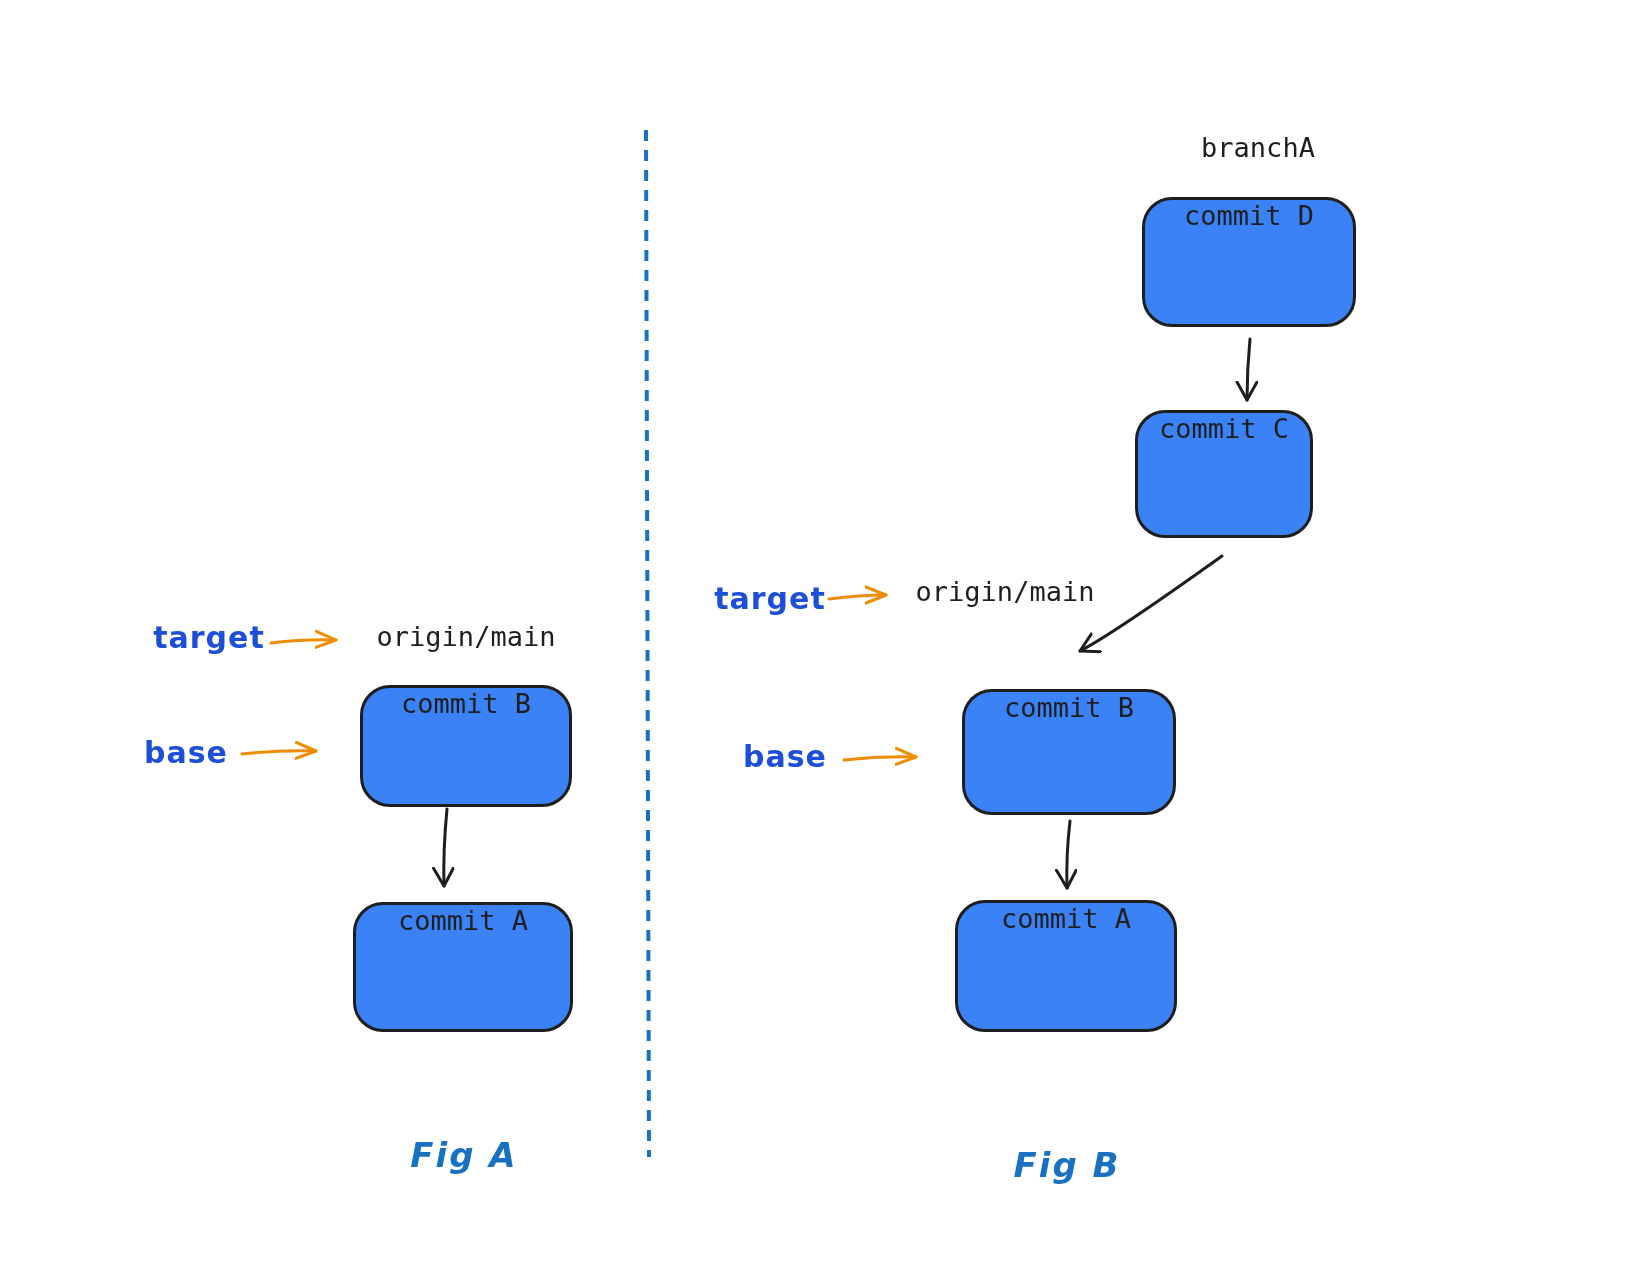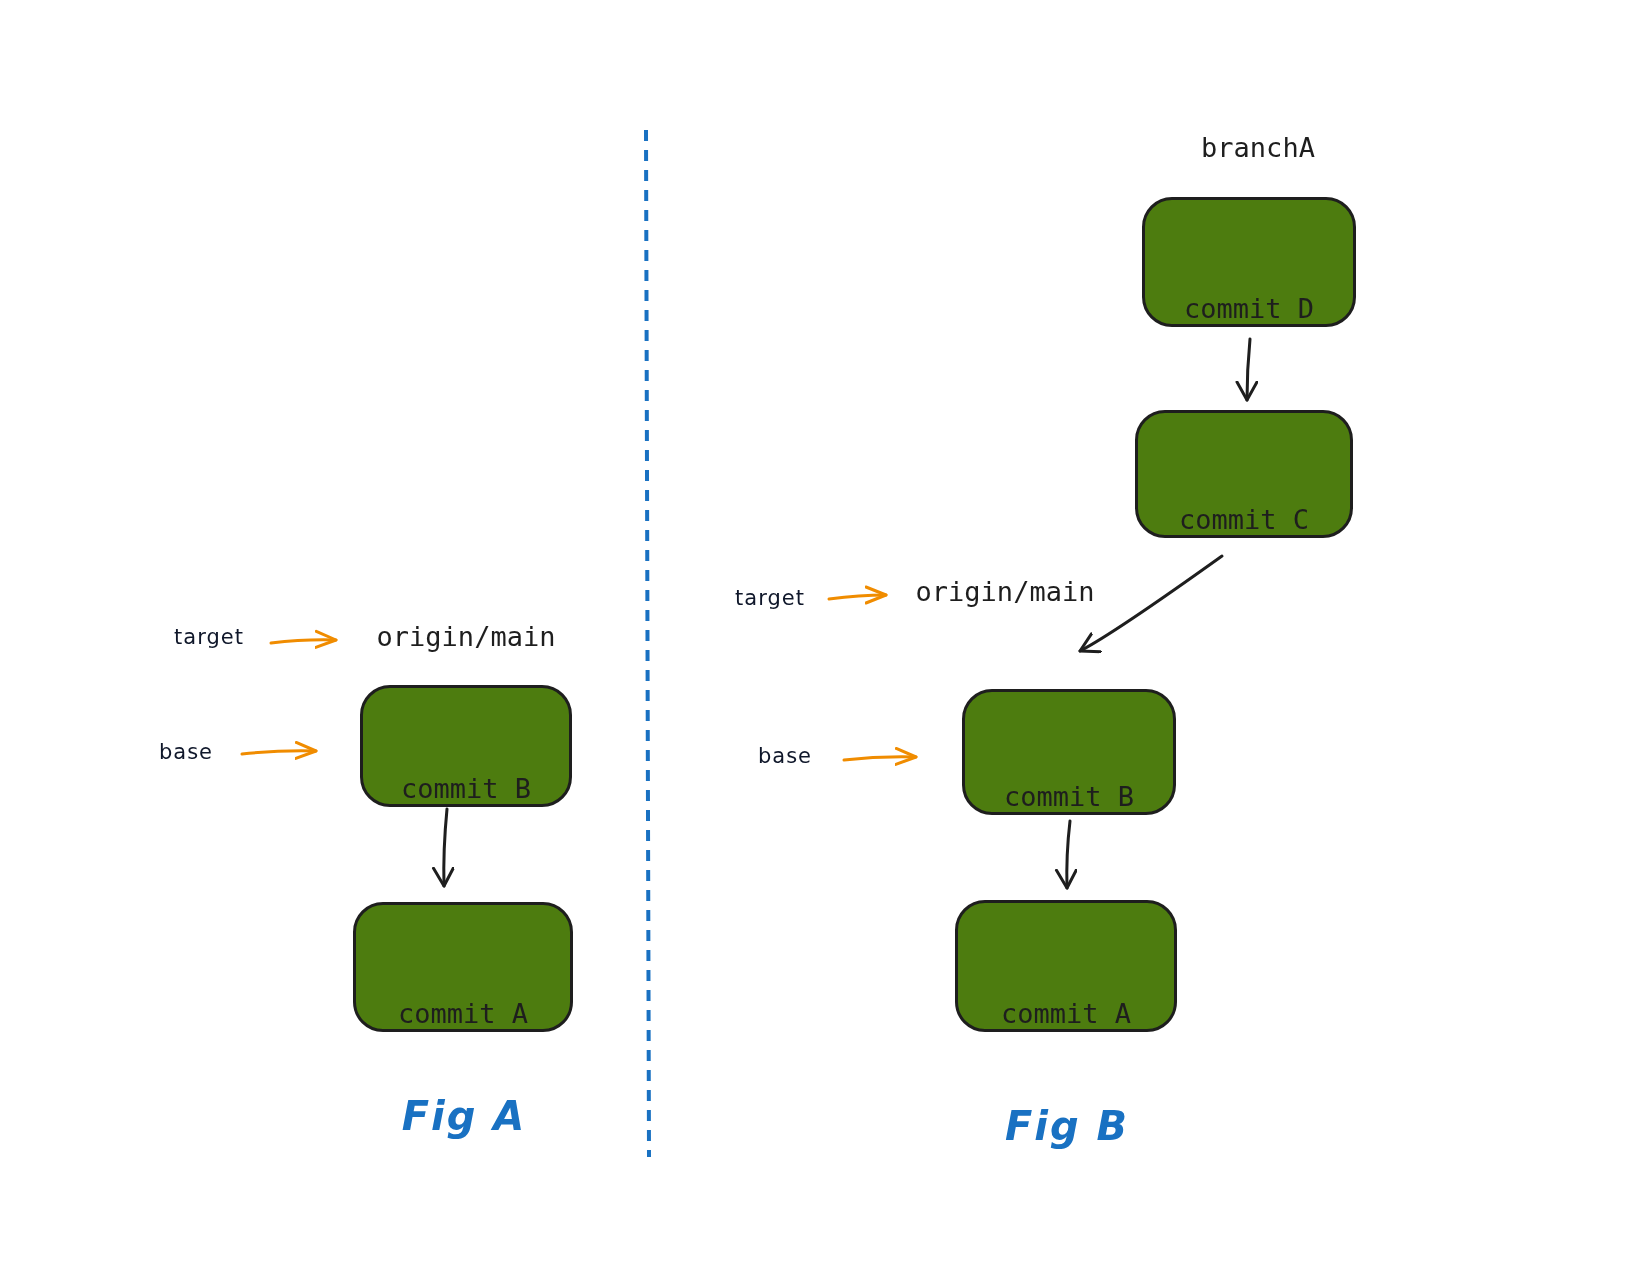--- a/index.html
+++ b/index.html
@@ -13,61 +13,62 @@
     font-family: "DejaVu Sans", sans-serif;
   }
   .arrow-layer {
     position: absolute;
     left: 0; top: 0;
     width: 1642px;
     height: 1286px;
   }
   .commit-box {
     position: absolute;
-    background: #4d7c0f;
+    background: #3b82f6;
     border: 3px solid #1e1e1e;
     border-radius: 30px;
     display: flex;
-    align-items: flex-end;
+    align-items: flex-start;
     justify-content: center;
   }
   .commit-label {
     font-family: "DejaVu Sans Mono", monospace;
     font-size: 27px;
     color: #1e1e1e;
     white-space: nowrap;
   }
   .mono-ref {
     position: absolute;
     transform: translate(-50%, -50%);
     font-family: "DejaVu Sans Mono", monospace;
     font-size: 27px;
     color: #1e1e1e;
     white-space: nowrap;
   }
   .hand-label {
     position: absolute;
     transform: translate(-50%, -50%);
     font-family: "DejaVu Sans", sans-serif;
-    font-size: 21px;
-    font-weight: 400;
-    color: #0f172a;
+    font-size: 30px;
+    font-weight: 700;
+    color: #1d4ed8;
     white-space: nowrap;
     letter-spacing: 1px;
   }
   .fig-caption {
     position: absolute;
     transform: translate(-50%, -50%);
     font-family: "DejaVu Sans", sans-serif;
     font-style: italic;
-    font-size: 40px;
+    font-size: 34px;
     font-weight: 600;
     color: #1971c2;
     white-space: nowrap;
     letter-spacing: 2px;
+    margin-top: 39px;
   }
 </style>
 </head>
 <body>
 
 <div class="canvas">
 
   <svg class="arrow-layer" viewBox="0 0 1642 1286" xmlns="http://www.w3.org/2000/svg">
     <defs>
       <marker id="head-dark" markerUnits="userSpaceOnUse" markerWidth="26" markerHeight="26" refX="19" refY="11" orient="auto">
@@ -129,21 +130,21 @@
   </div>
 
   <div>
 
     <span class="mono-ref" style="left:1258px; top:147px;">branchA</span>
 
     <div class="commit-box" style="left:1142px; top:197px; width:214px; height:130px;">
       <span class="commit-label">commit D</span>
     </div>
 
-    <div class="commit-box" style="left:1135px; top:410px; width:218px; height:128px;">
+    <div class="commit-box" style="left:1135px; top:410px; width:178px; height:128px;">
       <span class="commit-label">commit C</span>
     </div>
 
     <span class="hand-label" style="left:770px; top:598px;">target</span>
 
     <span class="mono-ref" style="left:1005px; top:591px;">origin/main</span>
 
     <span class="hand-label" style="left:785px; top:756px;">base</span>
 
     <div class="commit-box" style="left:962px; top:689px; width:214px; height:126px;">

